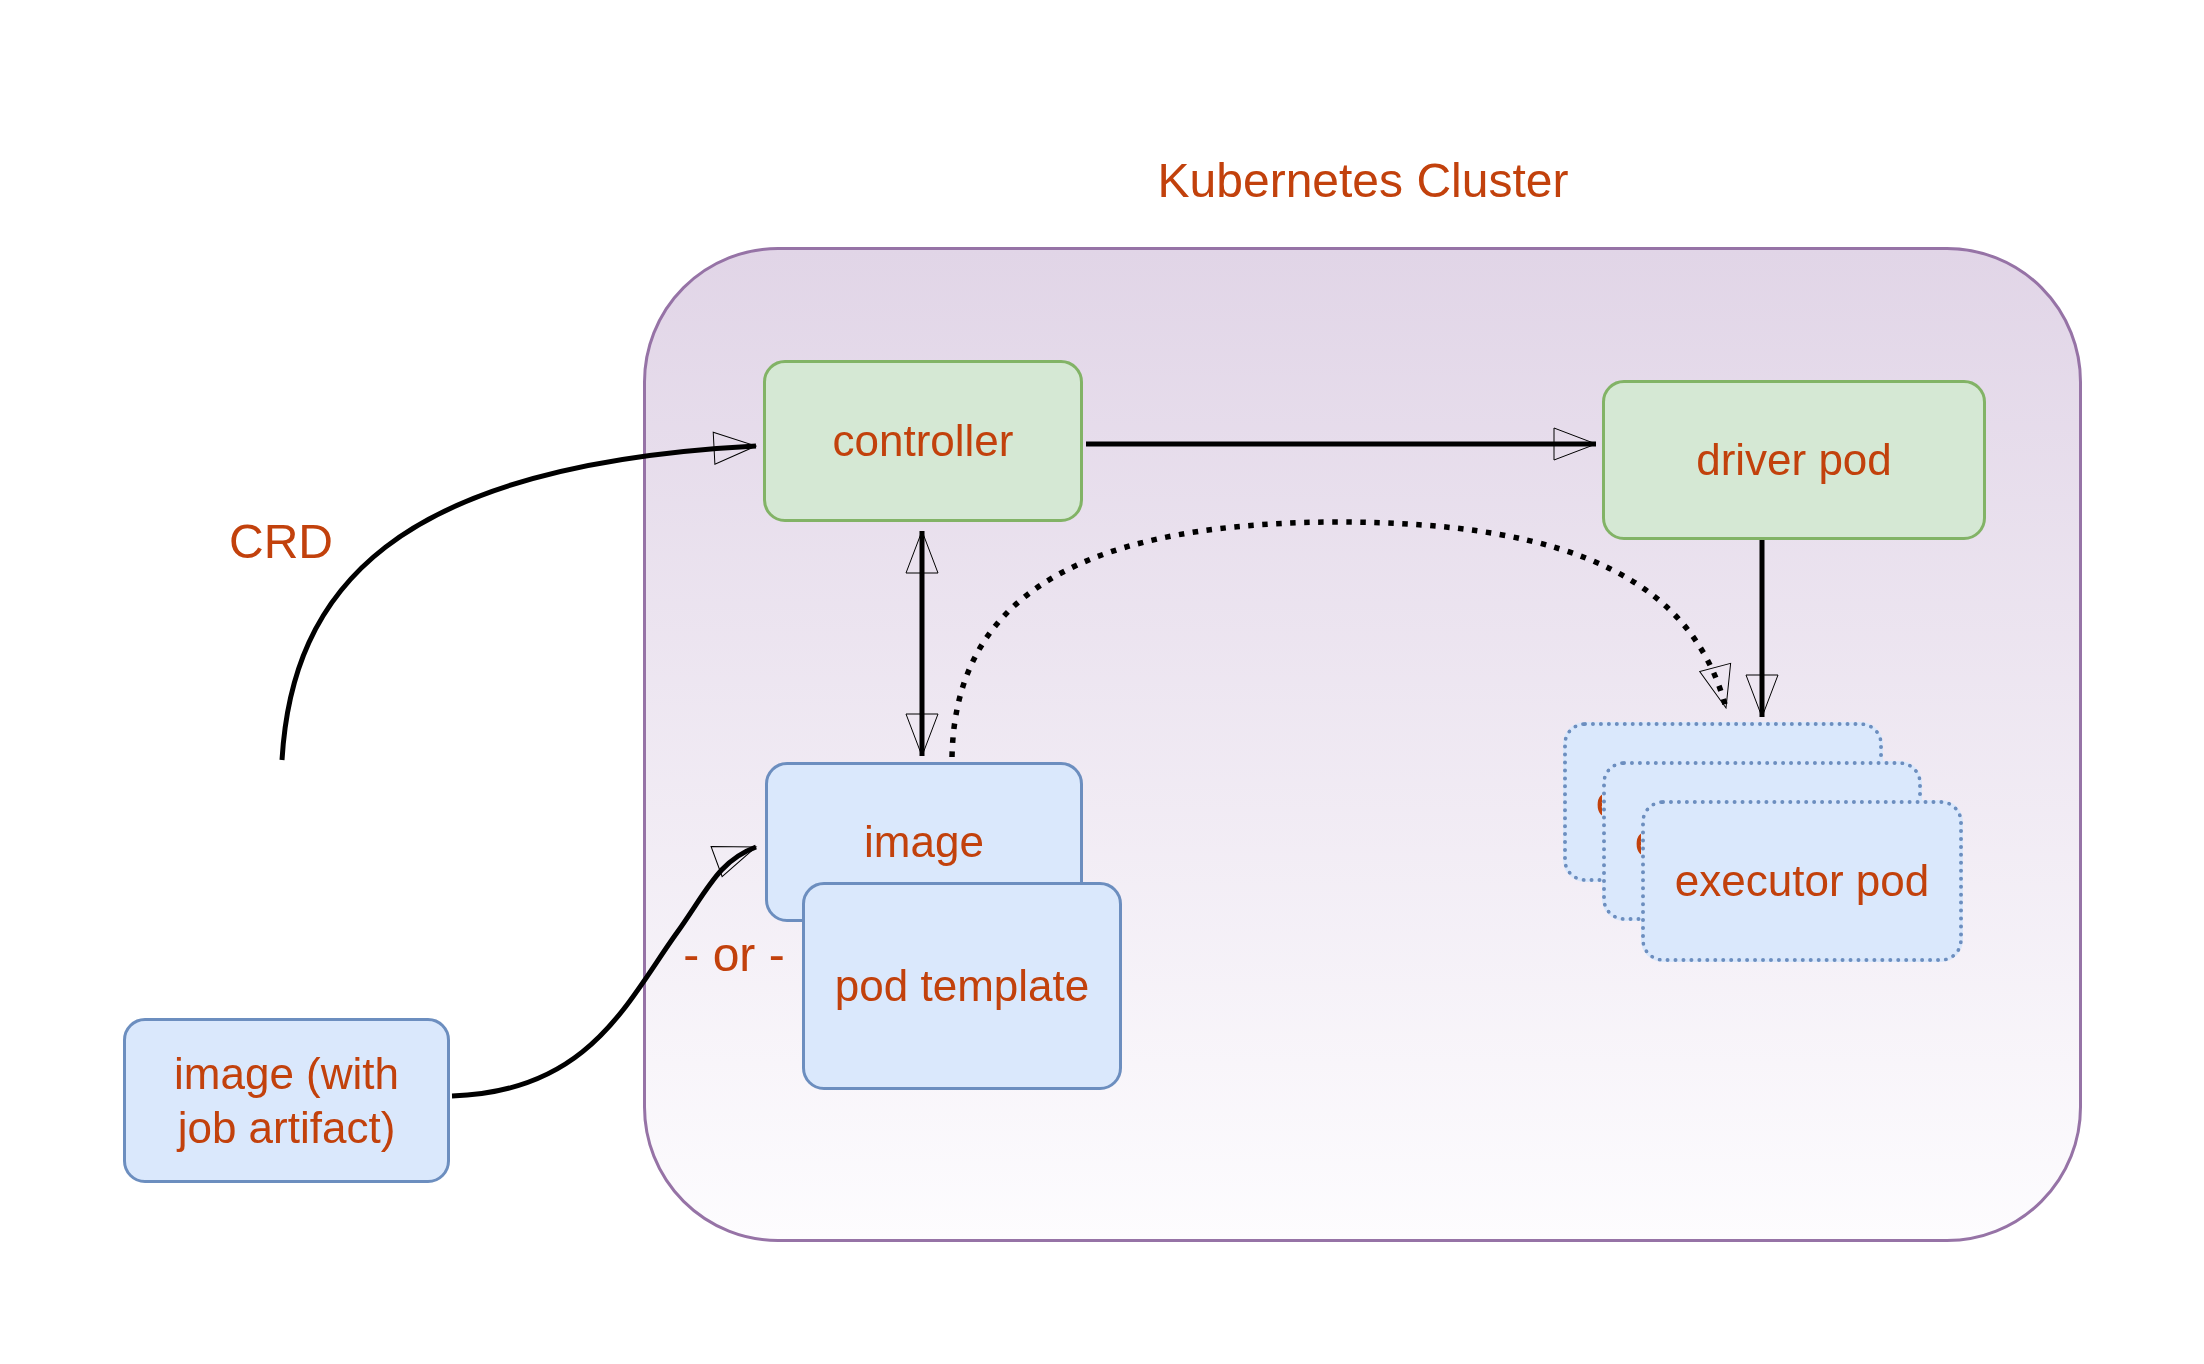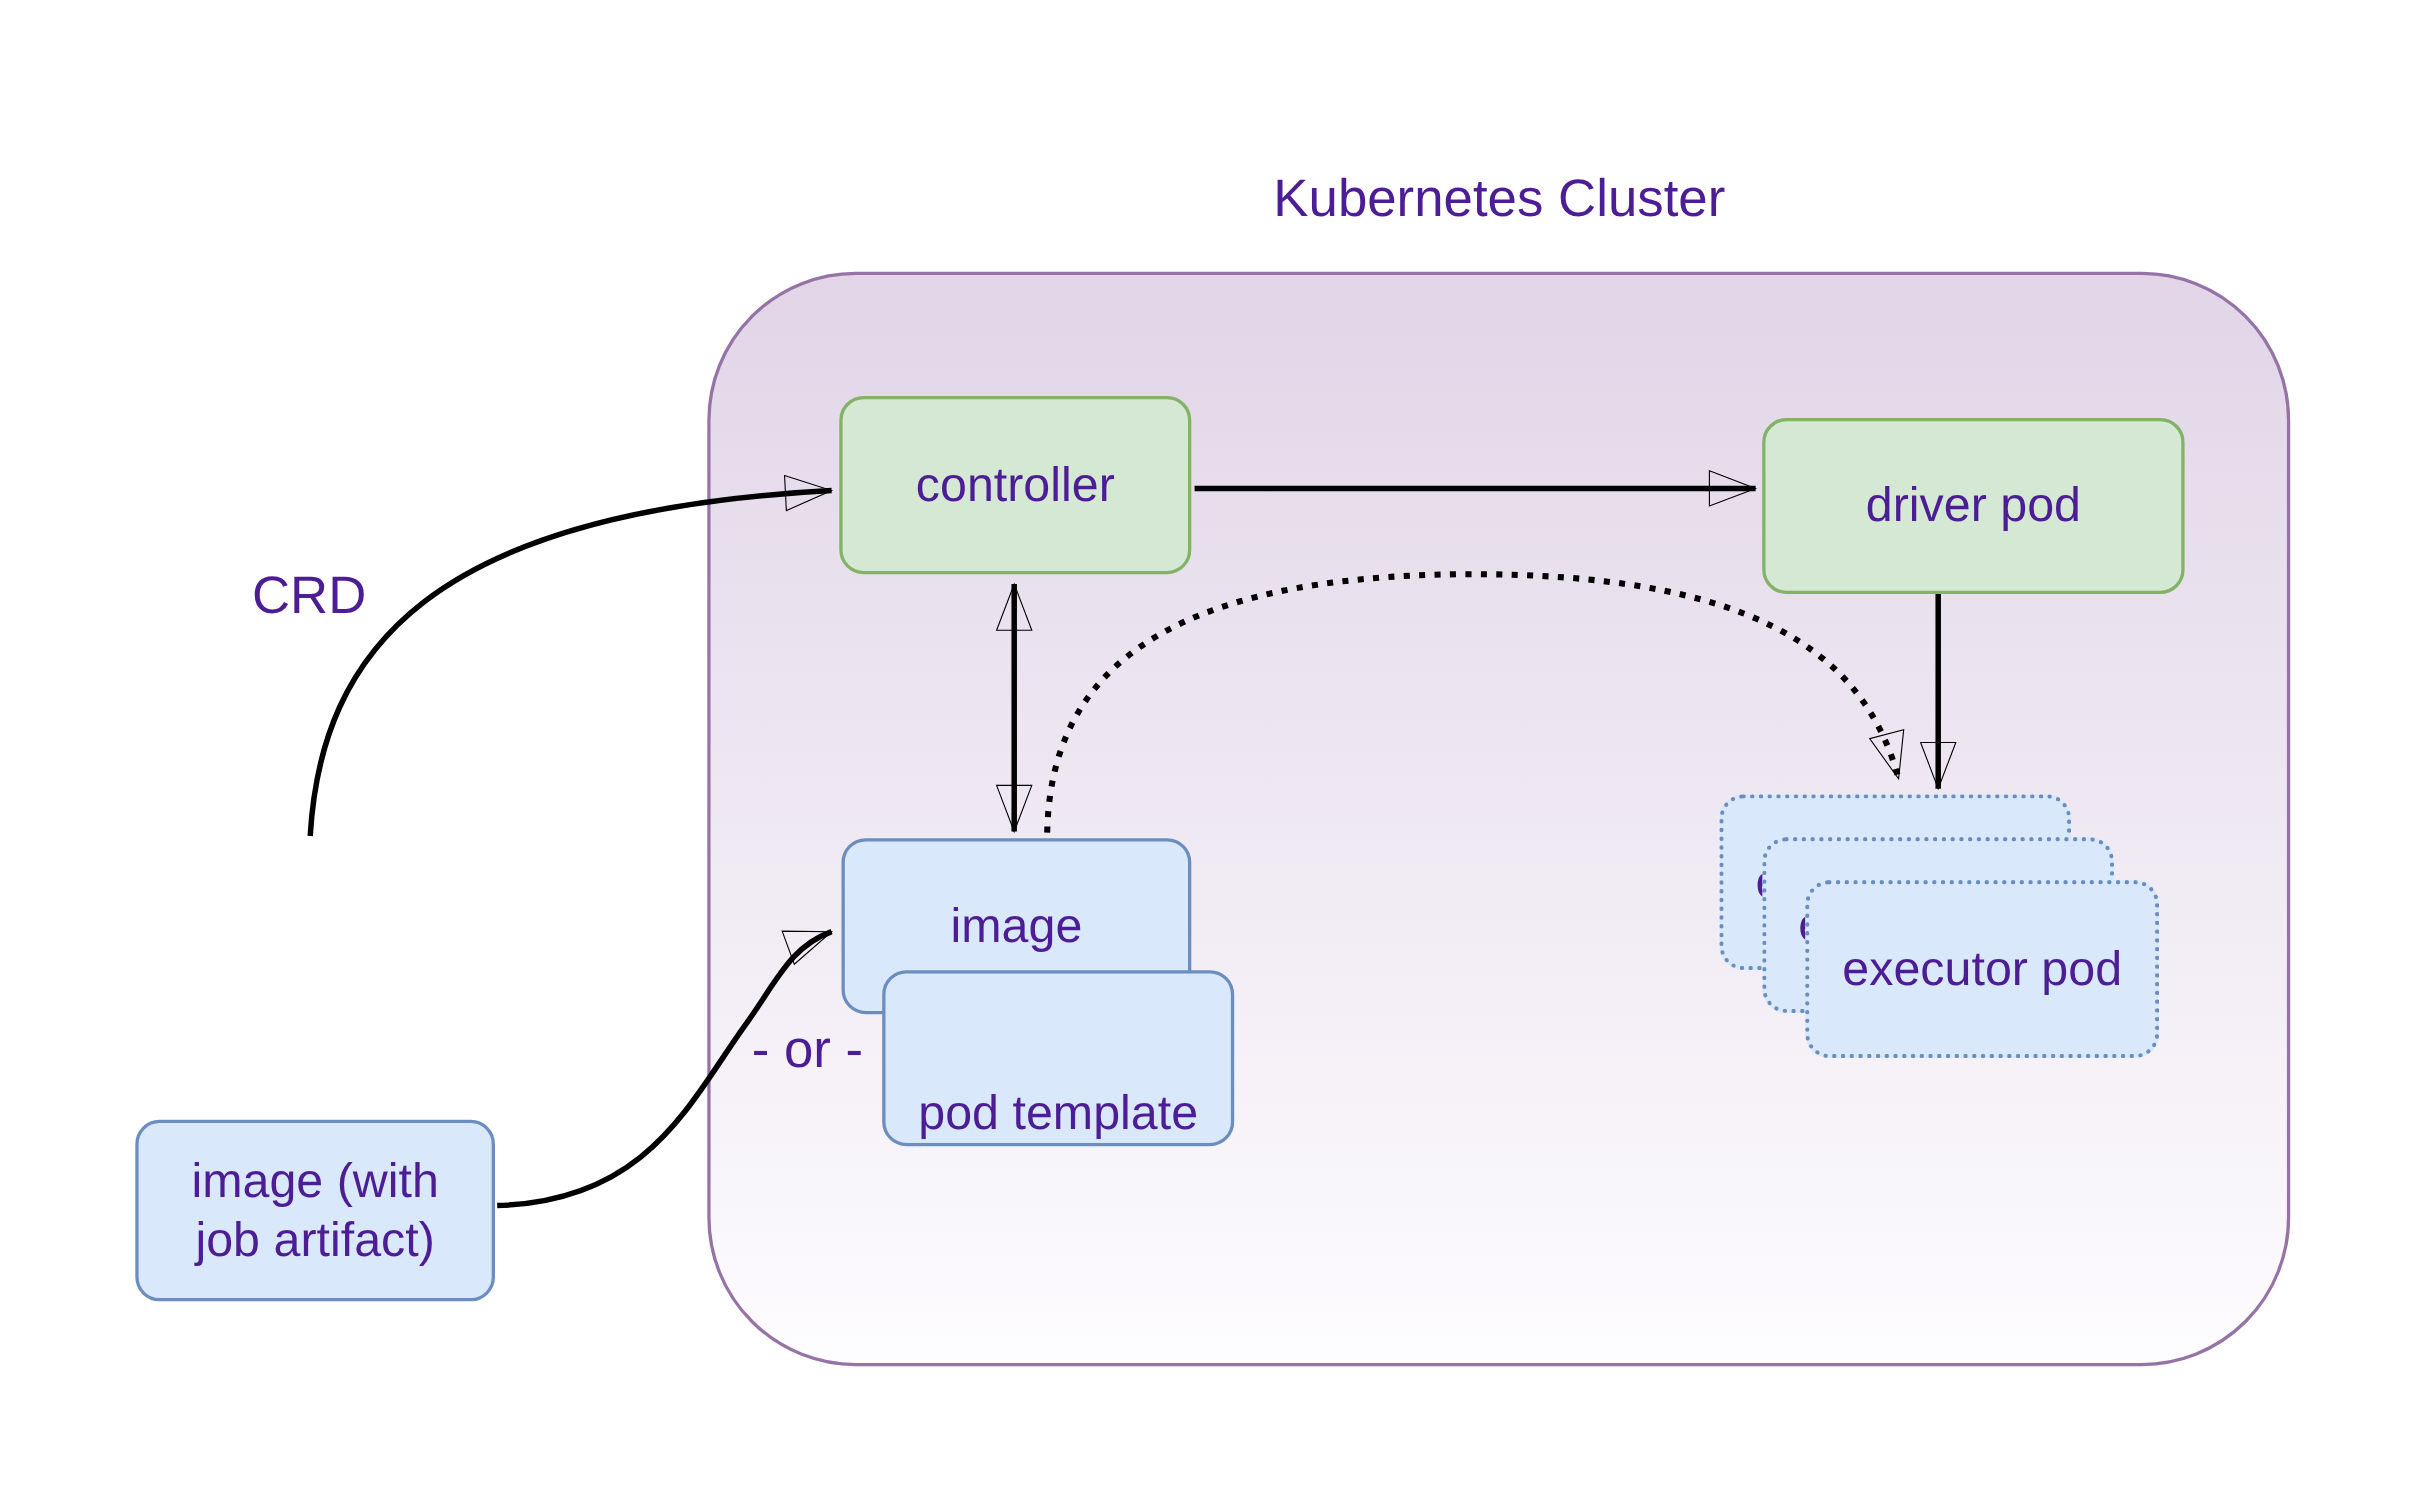--- a/index.html
+++ b/index.html
@@ -7,21 +7,21 @@
     padding: 0;
     background: #ffffff;
     font-family: "Liberation Sans", "DejaVu Sans", sans-serif;
   }
   #canvas {
     position: relative;
     width: 2204px;
     height: 1364px;
     background: #ffffff;
     overflow: hidden;
-    color: #4c1d95;
+    color: #c2410c;
   }
   
   .cluster {
     position: absolute;
     left: 643px; top: 247px;
     width: 1439px; height: 995px;
     border: 3px solid var(--cluster-border, #9673a6);
     border-radius: 135px;
     background: linear-gradient(180deg, var(--cluster-fill-top, #e1d5e7) 0%, #fdfcfe 100%);
     box-sizing: border-box;
@@ -58,21 +58,21 @@
   .node.red   { background: var(--red-fill,   #f8cecc); border: 3.5px solid var(--red-border,   #b85450); }
   .node.executor {
     background: var(--blue-fill, #dae8fc);
     border: 4px dotted var(--blue-border, #6c8ebf);
   }
   .node.wrap { white-space: normal; }
   .node.wrap .label-inner { display: block; width: 280px; margin: 0 auto; }
   #node-controller { left: 763px;  top: 360px; width: 320px; height: 162px; }
   #node-driver-pod { left: 1602px; top: 380px; width: 384px; height: 160px; }
   #node-image      { left: 765px;  top: 762px; width: 318px; height: 160px; }
-  #node-pod-template { left: 802px; top: 882px; width: 320px; height: 160px; align-items: flex-end; }
+  #node-pod-template { left: 802px; top: 882px; width: 320px; height: 208px; }
   #node-kubectl-apply { left: 123px; top: 763px; width: 320px; height: 160px; }
   #node-image-job     { left: 123px; top: 1018px; width: 327px; height: 165px; }
   #node-executor-back   { left: 1563px; top: 722px; width: 320px; height: 160px; }
   #node-executor-middle { left: 1602px; top: 761px; width: 320px; height: 160px; }
   #node-executor-front  { left: 1641px; top: 800px; width: 322px; height: 162px; }
   
   .free-label {
     position: absolute;
     font-size: 48px;
     text-align: center;

